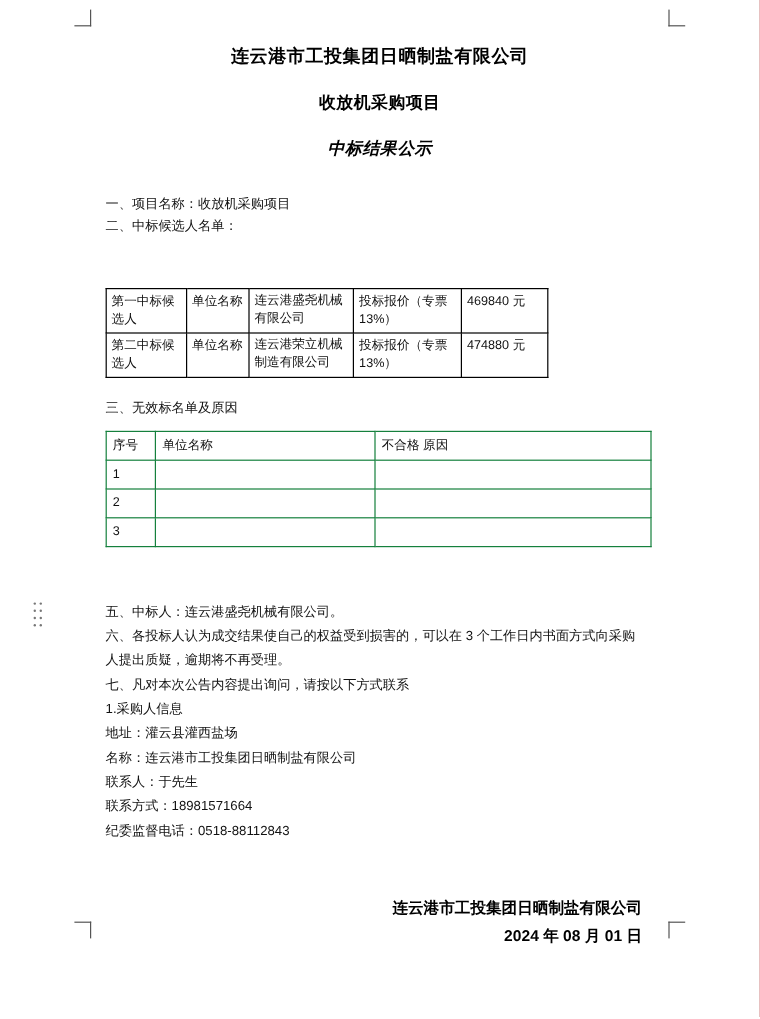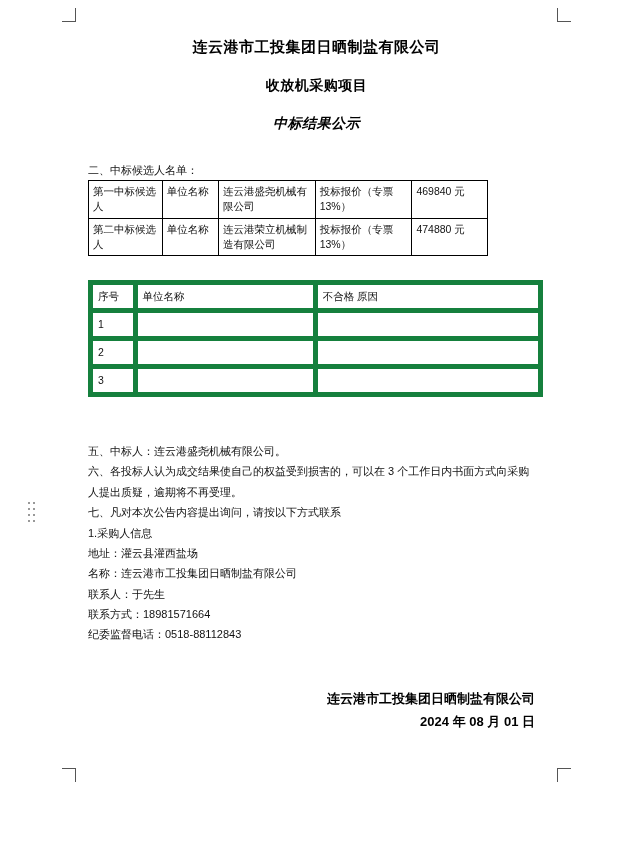--- a/index.html
+++ b/index.html
@@ -78,45 +78,46 @@
     line-height: 1.75;
     margin-left: 12px;
   }
   .gap-lg { height: 28px; }
   .gap-md { height: 16px; }
   .gap-sm { height: 8px; }
 
   table.doc-table {
     border-collapse: collapse;
     margin-left: 12px;
-    width: 400px;
+    width: 369px;
     font-size: 10.5px;
     color: #111;
+    margin-top: 40px;
   }
   table.doc-table td {
     border: 1px solid #000;
     padding: 3px 4px;
     vertical-align: top;
     line-height: 1.45;
   }
   .c-cand { width: 86px; }
   .c-lbl  { width: 62px; }
-  .c-name { width: 118px; }
+  .c-name { width: 118px; font-family: Liberation Mono, monospace; }
   .c-bidlbl { width: 110px; }
   .c-amt  { width: 79px; text-align: left; }
 
   table.invalid-table {
     border-collapse: collapse;
     margin-left: 12px;
     width: 455px;
     font-size: 10.5px;
     color: #111;
   }
   table.invalid-table td {
-    border: 5px solid #15803d;
+    border: 1px solid #15803d;
     padding: 4px 5px;
     height: 15px;
     line-height: 1.4;
   }
   .iv-no { width: 32px; }
   .iv-unit { width: 185px; }
   .iv-reason { width: 236px; }
 
   .para {
     font-size: 11px;
@@ -186,20 +187,21 @@
     </div>
 
     <div class="content">
 
       <div class="title t1">连云港市工投集团日晒制盐有限公司</div>
       <div class="title t2">收放机采购项目</div>
       <div class="title t3">中标结果公示</div>
 
       <div class="gap-lg"></div>
 
+      <div class="body-text">一、项目名称：收放机采购项目</div>
       <div class="body-text">二、中标候选人名单：</div>
 
       <table class="doc-table">
         <tbody>
           <tr>
             <td class="c-cand">第一中标候选人</td>
             <td class="c-lbl">单位名称</td>
             <td class="c-name">连云港盛尧机械有限公司</td>
             <td class="c-bidlbl">投标报价（专票 13%）</td>
             <td class="c-amt">469840 元</td>
@@ -209,20 +211,21 @@
             <td class="c-lbl">单位名称</td>
             <td class="c-name">连云港荣立机械制造有限公司</td>
             <td class="c-bidlbl">投标报价（专票 13%）</td>
             <td class="c-amt">474880 元</td>
           </tr>
         </tbody>
       </table>
 
       <div class="gap-md"></div>
 
+      <div class="body-text">三、无效标名单及原因</div>
 
       <div class="gap-sm"></div>
 
       <table class="invalid-table">
         <tbody>
           <tr>
             <td class="iv-no">序号</td>
             <td class="iv-unit">单位名称</td>
             <td class="iv-reason">不合格 原因</td>
           </tr>

